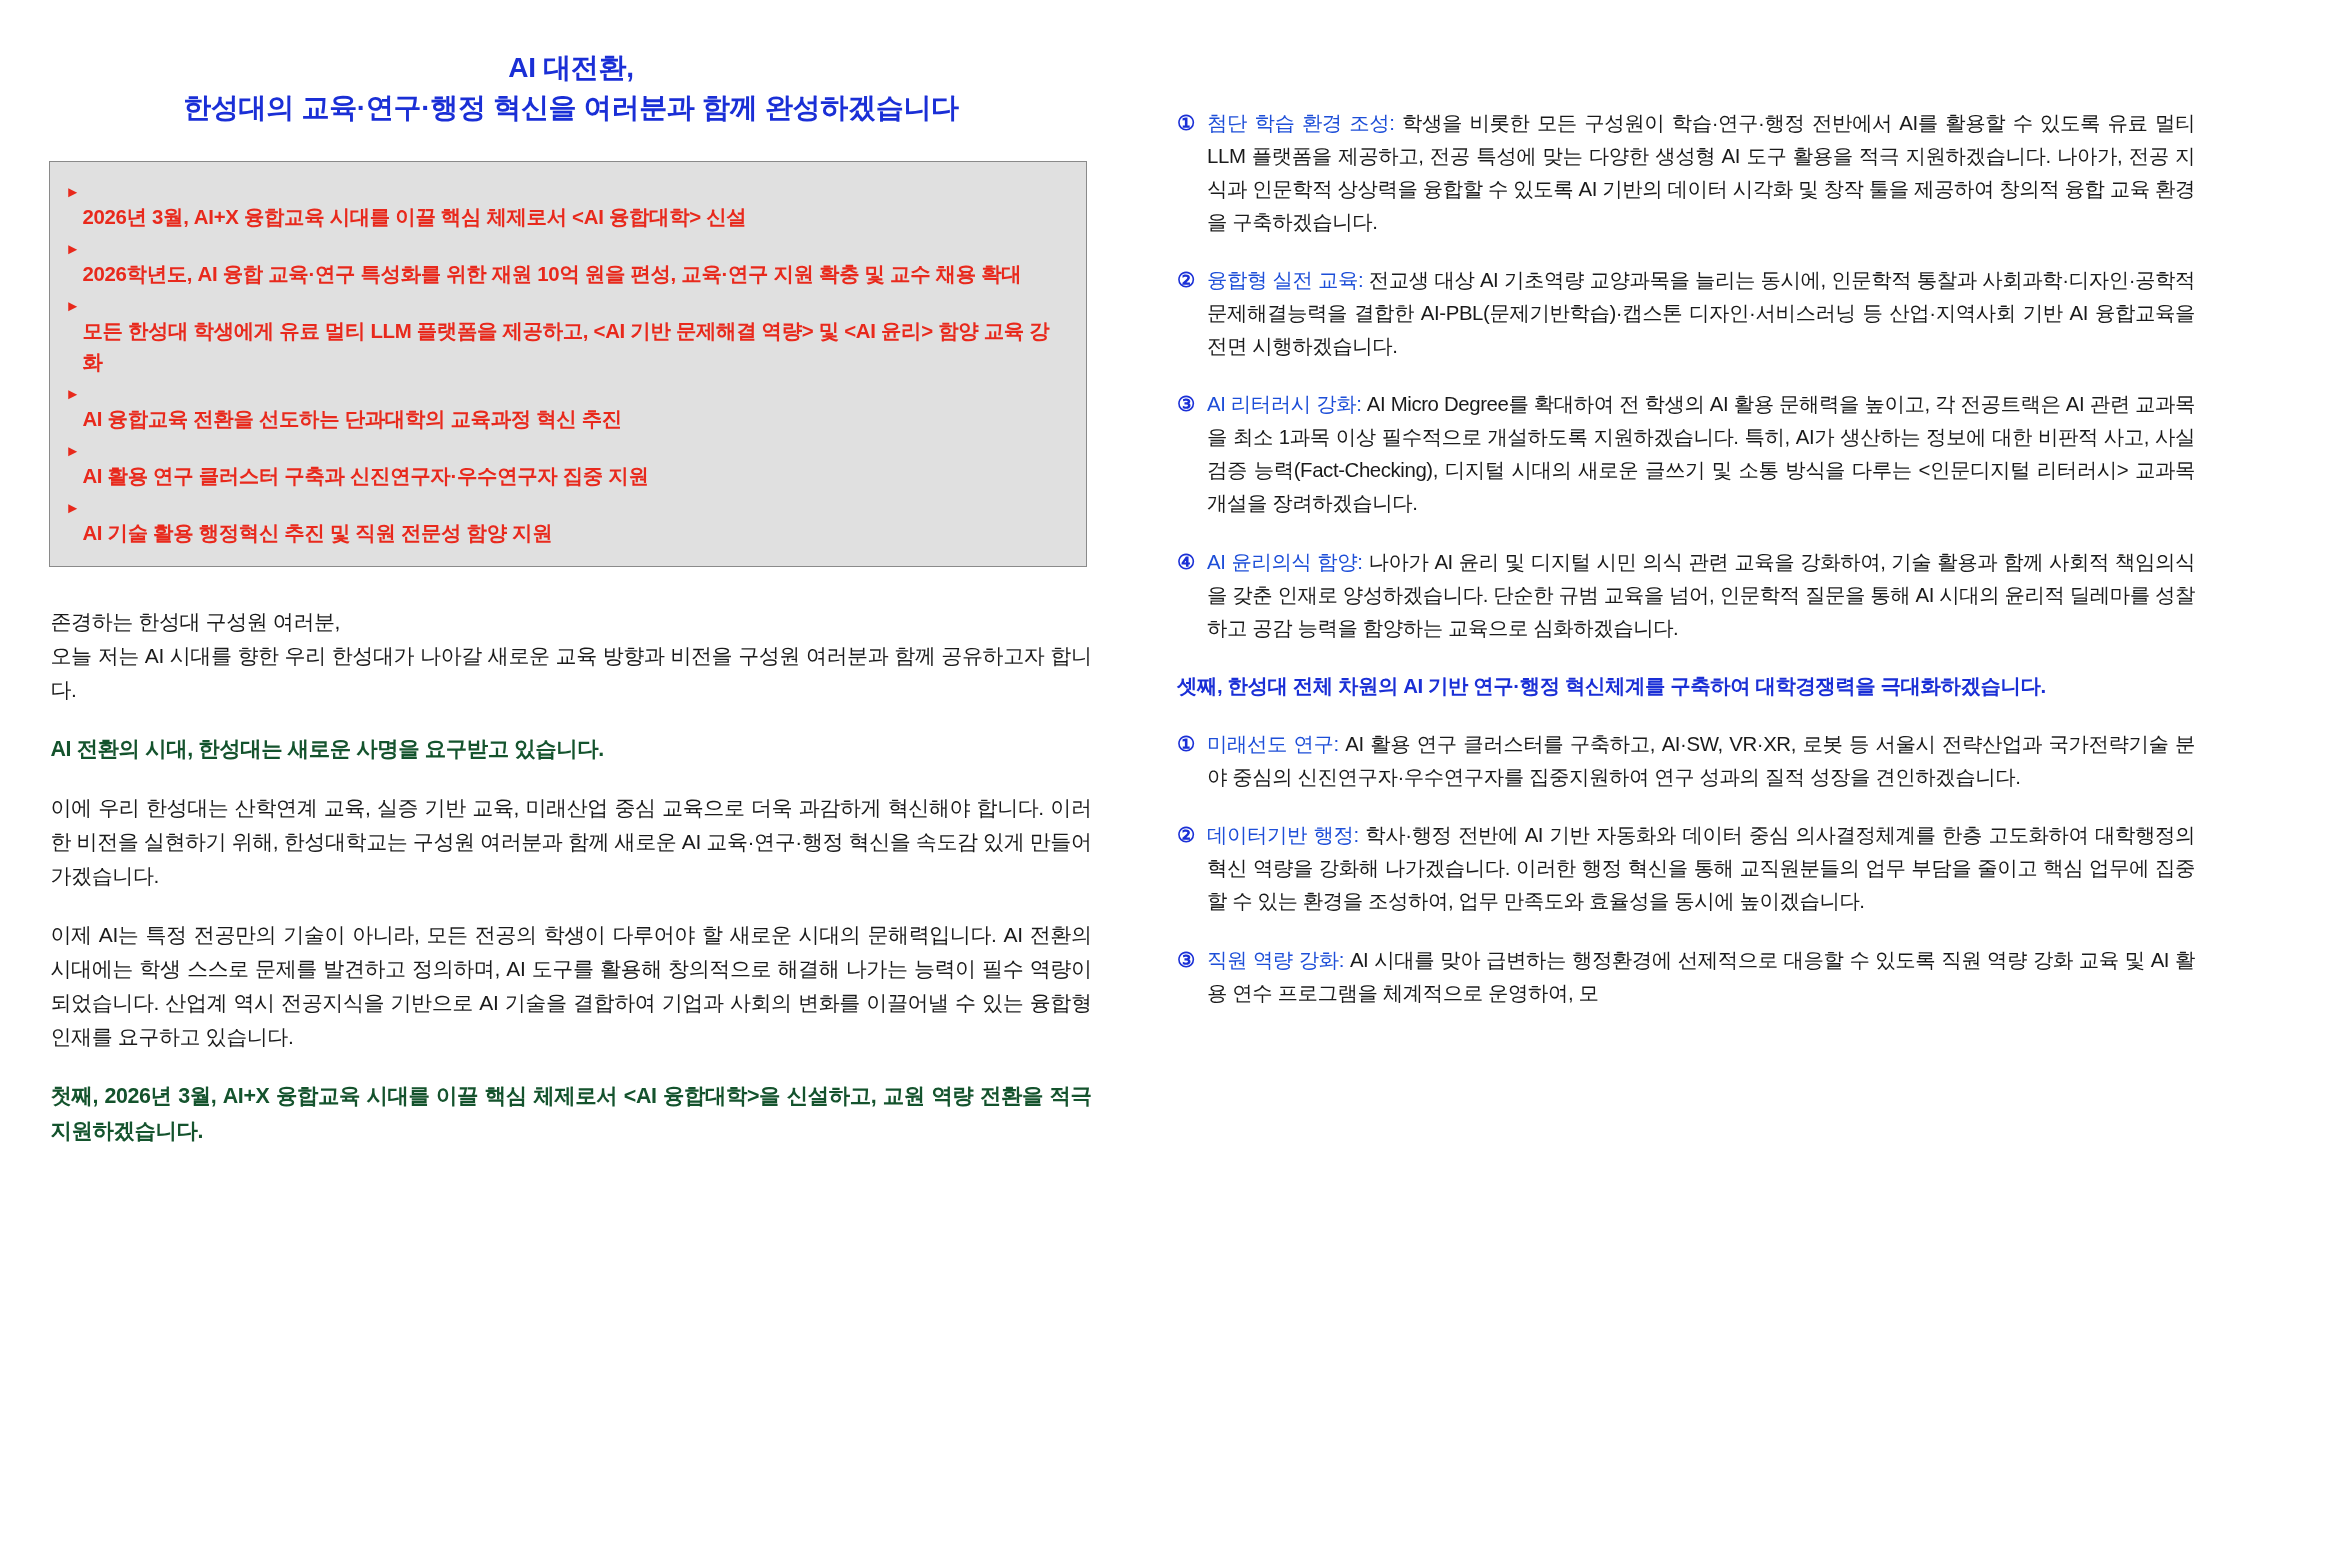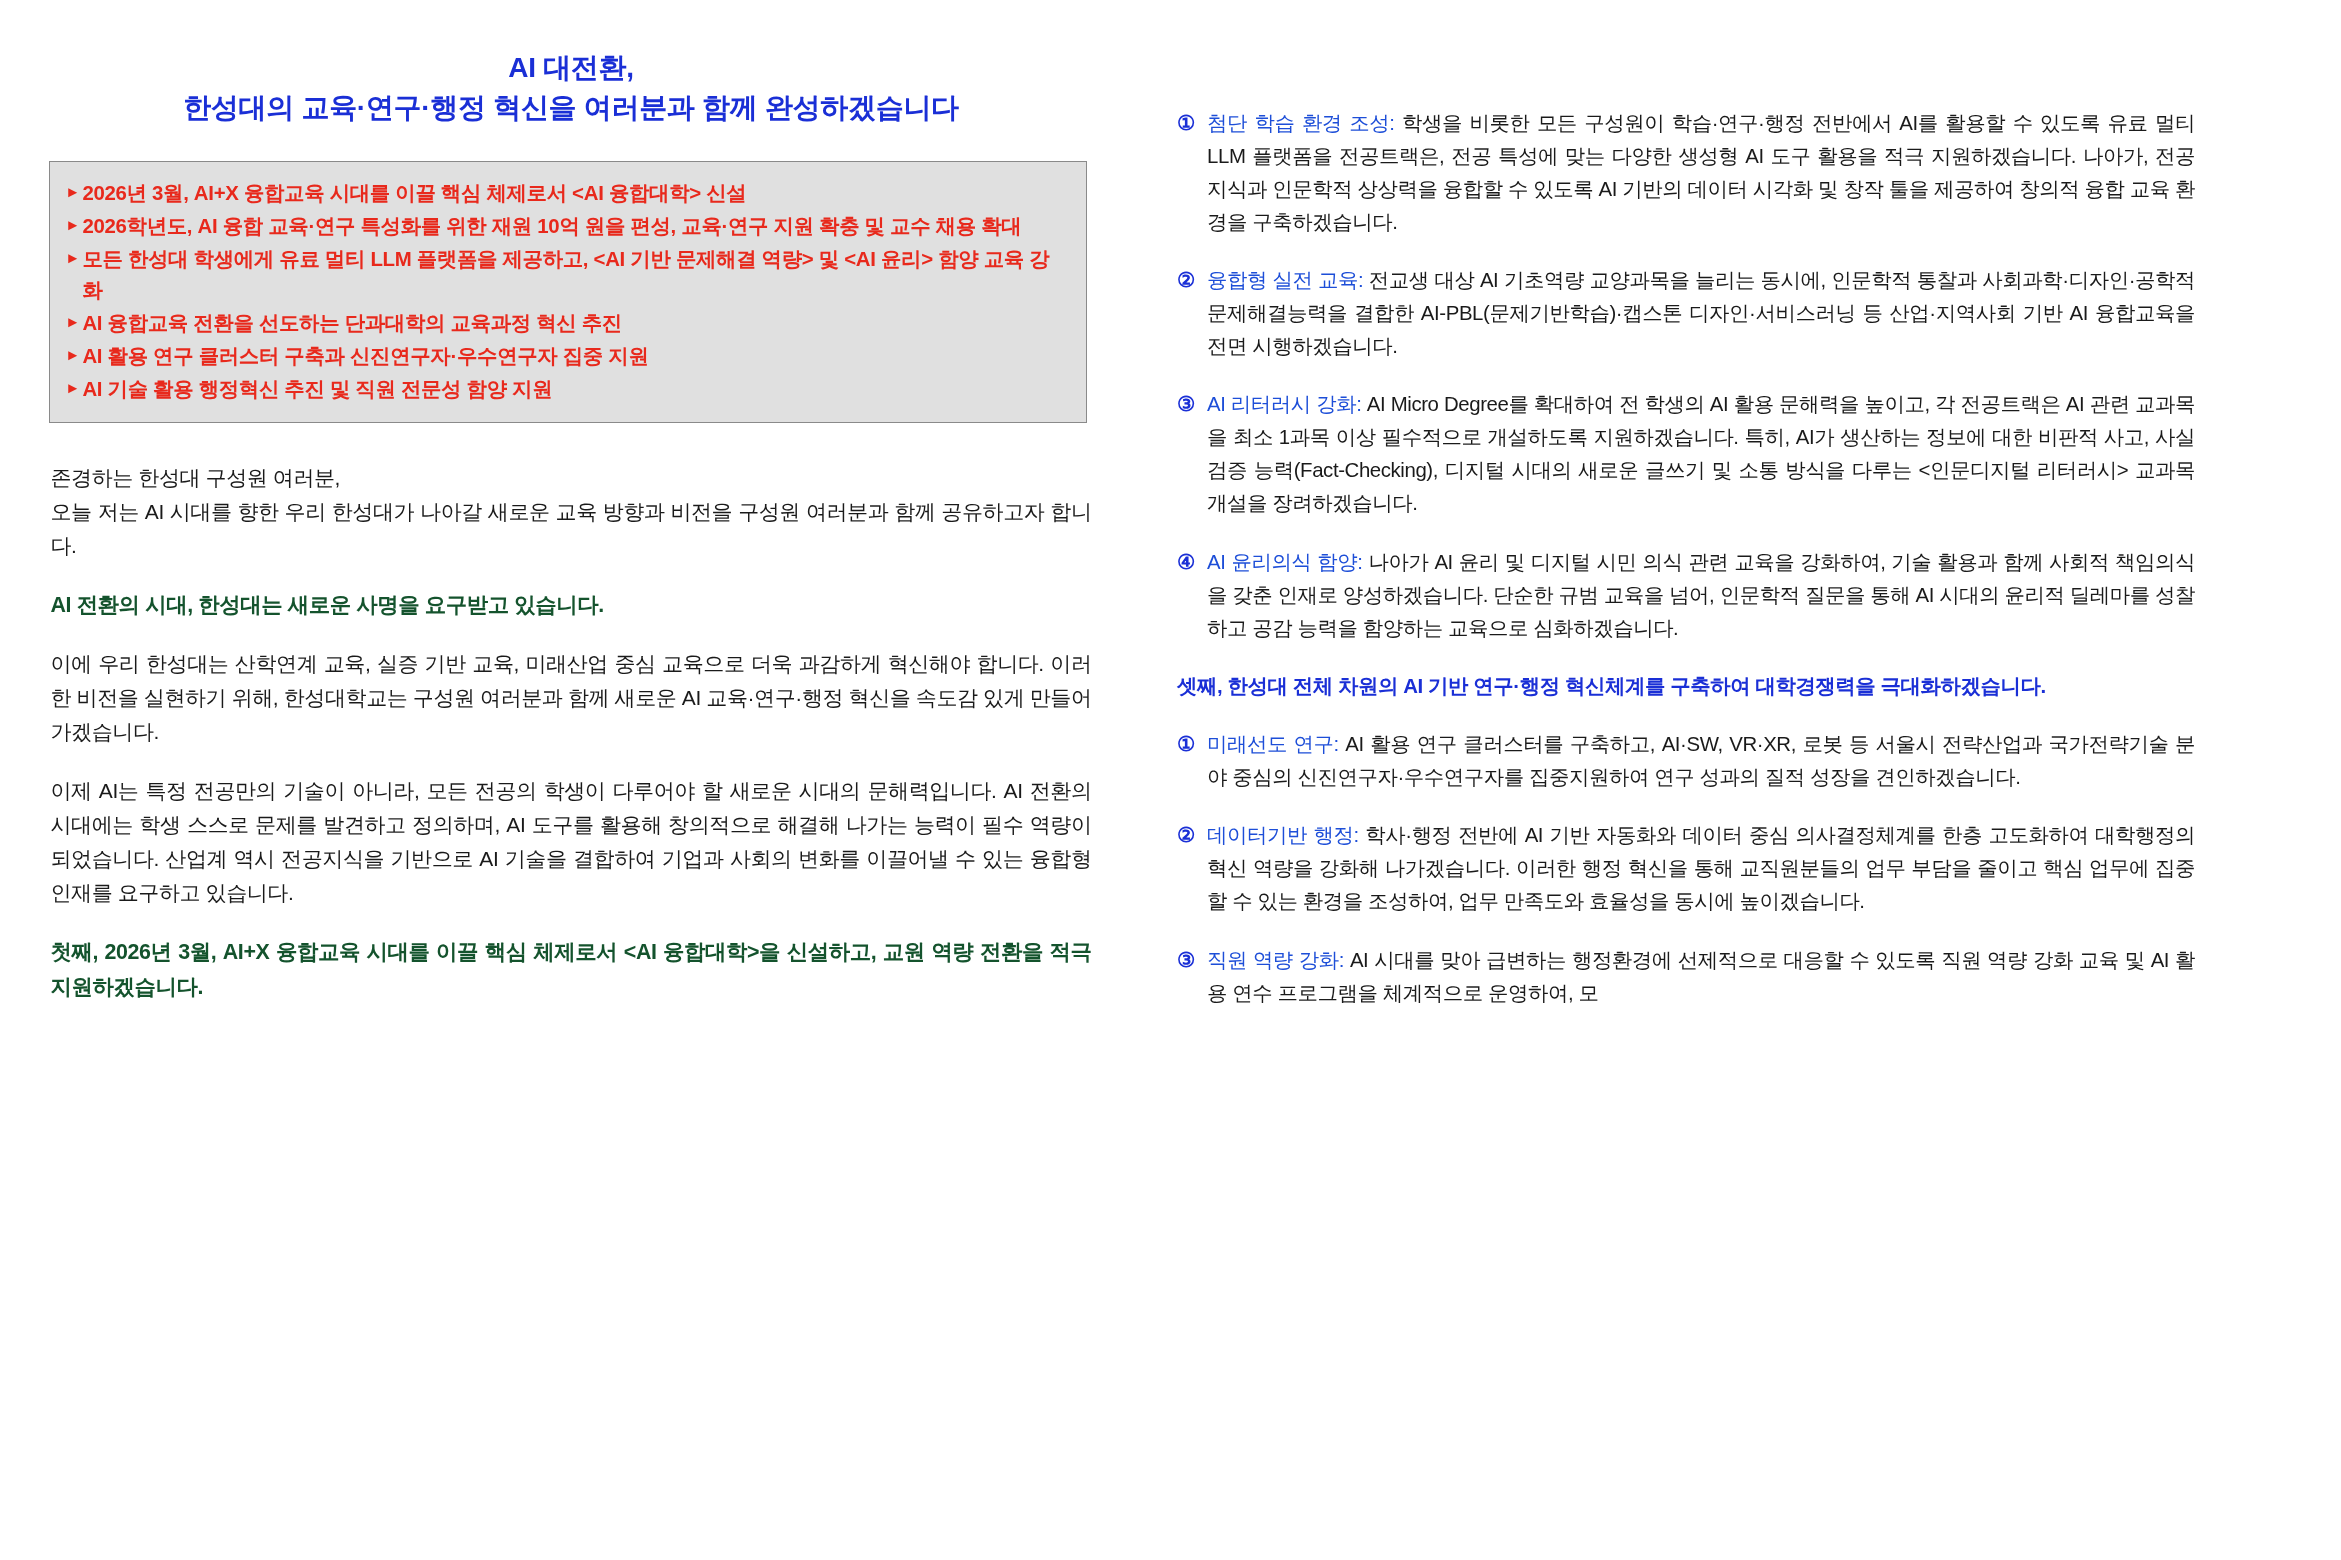--- a/index.html
+++ b/index.html
@@ -69,21 +69,21 @@
     margin-bottom: 2.1px;
   }
   .bullet-item:last-child { margin-bottom: 0; }
   .bullet-mark {
     flex: 0 0 auto;
     width: 14px;
     font-size: 16px;
     line-height: 1.75;
     color: #e8291c;
   }
-  .bullet-text { flex: 1 1 auto; }
+  .bullet-text { flex: 1 1 auto; margin-top: 24px; }
 
   
   p.body {
     color: #1a1a1a;
     font-size: 21px;
     line-height: 1.62;
     letter-spacing: -0.4px;
     margin: 0 7.5px 25px 7.5px;
     text-align: justify;
     text-justify: inter-character;
@@ -192,21 +192,21 @@
       <p class="body">이제 AI는 특정 전공만의 기술이 아니라, 모든 전공의 학생이 다루어야 할 새로운 시대의 문해력입니다. AI 전환의 시대에는 학생 스스로 문제를 발견하고 정의하며, AI 도구를 활용해 창의적으로 해결해 나가는 능력이 필수 역량이 되었습니다. 산업계 역시 전공지식을 기반으로 AI 기술을 결합하여 기업과 사회의 변화를 이끌어낼 수 있는 융합형 인재를 요구하고 있습니다.</p>
 
       <p class="blue">첫째, 2026년 3월, AI+X 융합교육 시대를 이끌 핵심 체제로서 &lt;AI 융합대학&gt;을 신설하고, 교원 역량 전환을 적극 지원하겠습니다.</p>
 
     </div>
 
     <div class="col col-right">
 
       <div class="num-item">
         <span class="num-mark">①</span>
-        <span class="num-body"><span class="num-head">첨단 학습 환경 조성:</span><span class="num-rest"> 학생을 비롯한 모든 구성원이 학습·연구·행정 전반에서 AI를 활용할 수 있도록 유료 멀티 LLM 플랫폼을 전공트랙은, 전공 특성에 맞는 다양한 생성형 AI 도구 활용을 적극 지원하겠습니다. 나아가, 전공 지식과 인문학적 상상력을 융합할 수 있도록 AI 기반의 데이터 시각화 및 창작 툴을 제공하여 창의적 융합 교육 환경을 구축하겠습니다.</span></span>
+        <span class="num-body"><span class="num-head">첨단 학습 환경 조성:</span><span class="num-rest"> 학생을 비롯한 모든 구성원이 학습·연구·행정 전반에서 AI를 활용할 수 있도록 유료 멀티 LLM 플랫폼을 제공하고, 전공 특성에 맞는 다양한 생성형 AI 도구 활용을 적극 지원하겠습니다. 나아가, 전공 지식과 인문학적 상상력을 융합할 수 있도록 AI 기반의 데이터 시각화 및 창작 툴을 제공하여 창의적 융합 교육 환경을 구축하겠습니다.</span></span>
       </div>
 
       <div class="num-item">
         <span class="num-mark">②</span>
         <span class="num-body"><span class="num-head">융합형 실전 교육:</span><span class="num-rest"> 전교생 대상 AI 기초역량 교양과목을 늘리는 동시에, 인문학적 통찰과 사회과학·디자인·공학적 문제해결능력을 결합한 AI-PBL(문제기반학습)·캡스톤 디자인·서비스러닝 등 산업·지역사회 기반 AI 융합교육을 전면 시행하겠습니다.</span></span>
       </div>
 
       <div class="num-item">
         <span class="num-mark">③</span>
         <span class="num-body"><span class="num-head">AI 리터러시 강화:</span><span class="num-rest"> AI Micro Degree를 확대하여 전 학생의 AI 활용 문해력을 높이고, 각 전공트랙은 AI 관련 교과목을 최소 1과목 이상 필수적으로 개설하도록 지원하겠습니다. 특히, AI가 생산하는 정보에 대한 비판적 사고, 사실 검증 능력(Fact-Checking), 디지털 시대의 새로운 글쓰기 및 소통 방식을 다루는 &lt;인문디지털 리터러시&gt; 교과목 개설을 장려하겠습니다.</span></span>

